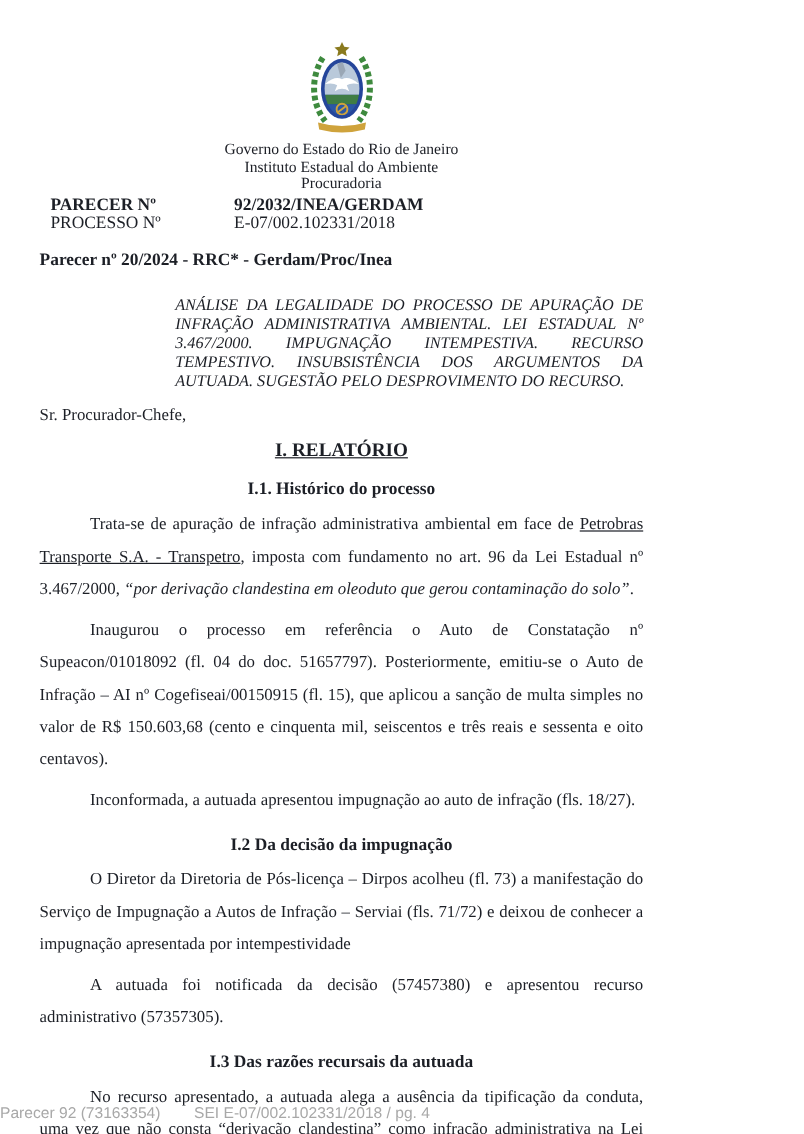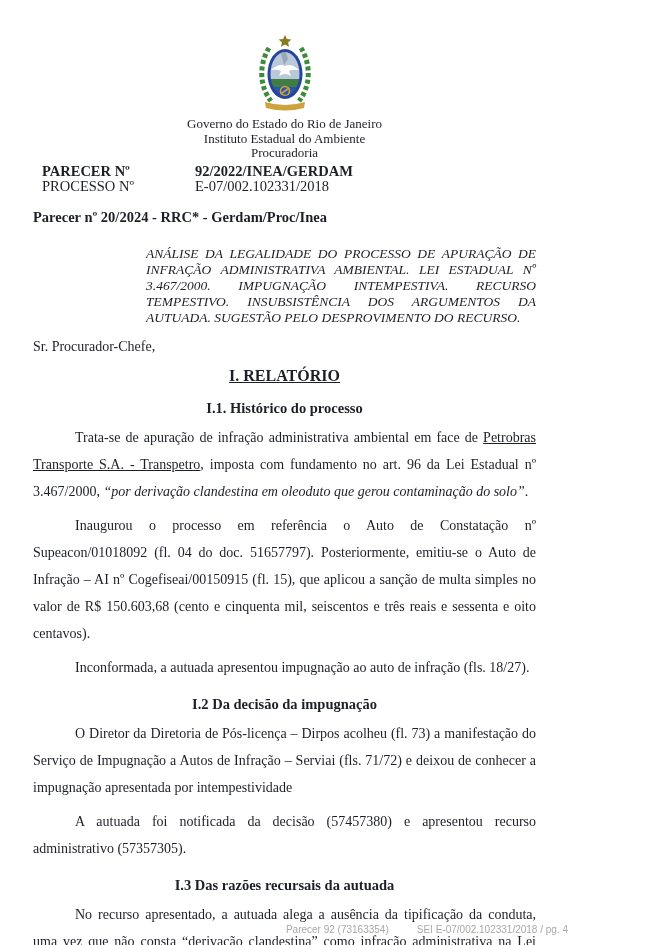--- a/index.html
+++ b/index.html
@@ -39,23 +39,23 @@
   
   .para{
     font-size:14px;line-height:27px;text-align:justify;
     text-indent:42px;margin:7px 0 0;
   }
   .u{text-decoration:underline;}
   .i{font-style:italic;}
   
   .doc-footer{
     position:absolute;left:0;bottom:10px;width:100%;
-    display:flex;justify-content:flex-end;gap:28px;
+    display:flex;justify-content:flex-start;gap:28px;
     font-family:"Liberation Sans", sans-serif;
-    font-size:10px;color:var(--footer-gray,#a8a8a8);
+    font-size:13px;color:var(--footer-gray,#a8a8a8);
   }
 </style>
 </head>
 <body>
 
 <div class="page">
 
   <header class="doc-header">
     <div class="coat">
       <svg width="66" height="78" viewBox="0 0 66 78" aria-hidden="true">
@@ -81,21 +81,21 @@
     <div class="org">
       <div>Governo do Estado do Rio de Janeiro</div>
       <div>Instituto Estadual do Ambiente</div>
       <div>Procuradoria</div>
     </div>
   </header>
 
   <div class="meta">
     <div class="meta-row bold">
       <span class="meta-label">PARECER Nº</span>
-      <span class="meta-value">92/2022/INEA/GERDAM</span>
+      <span class="meta-value">92/2032/INEA/GERDAM</span>
     </div>
     <div class="meta-row">
       <span class="meta-label">PROCESSO Nº</span>
       <span class="meta-value">E-07/002.102331/2018</span>
     </div>
   </div>
 
   <div class="ref-line">Parecer nº 20/2024 - RRC* - Gerdam/Proc/Inea</div>
 
   <div class="ementa">ANÁLISE DA LEGALIDADE DO PROCESSO DE APURAÇÃO DE INFRAÇÃO ADMINISTRATIVA AMBIENTAL. LEI ESTADUAL Nº 3.467/2000. IMPUGNAÇÃO INTEMPESTIVA. RECURSO TEMPESTIVO. INSUBSISTÊNCIA DOS ARGUMENTOS DA AUTUADA. SUGESTÃO PELO DESPROVIMENTO DO RECURSO.</div>

